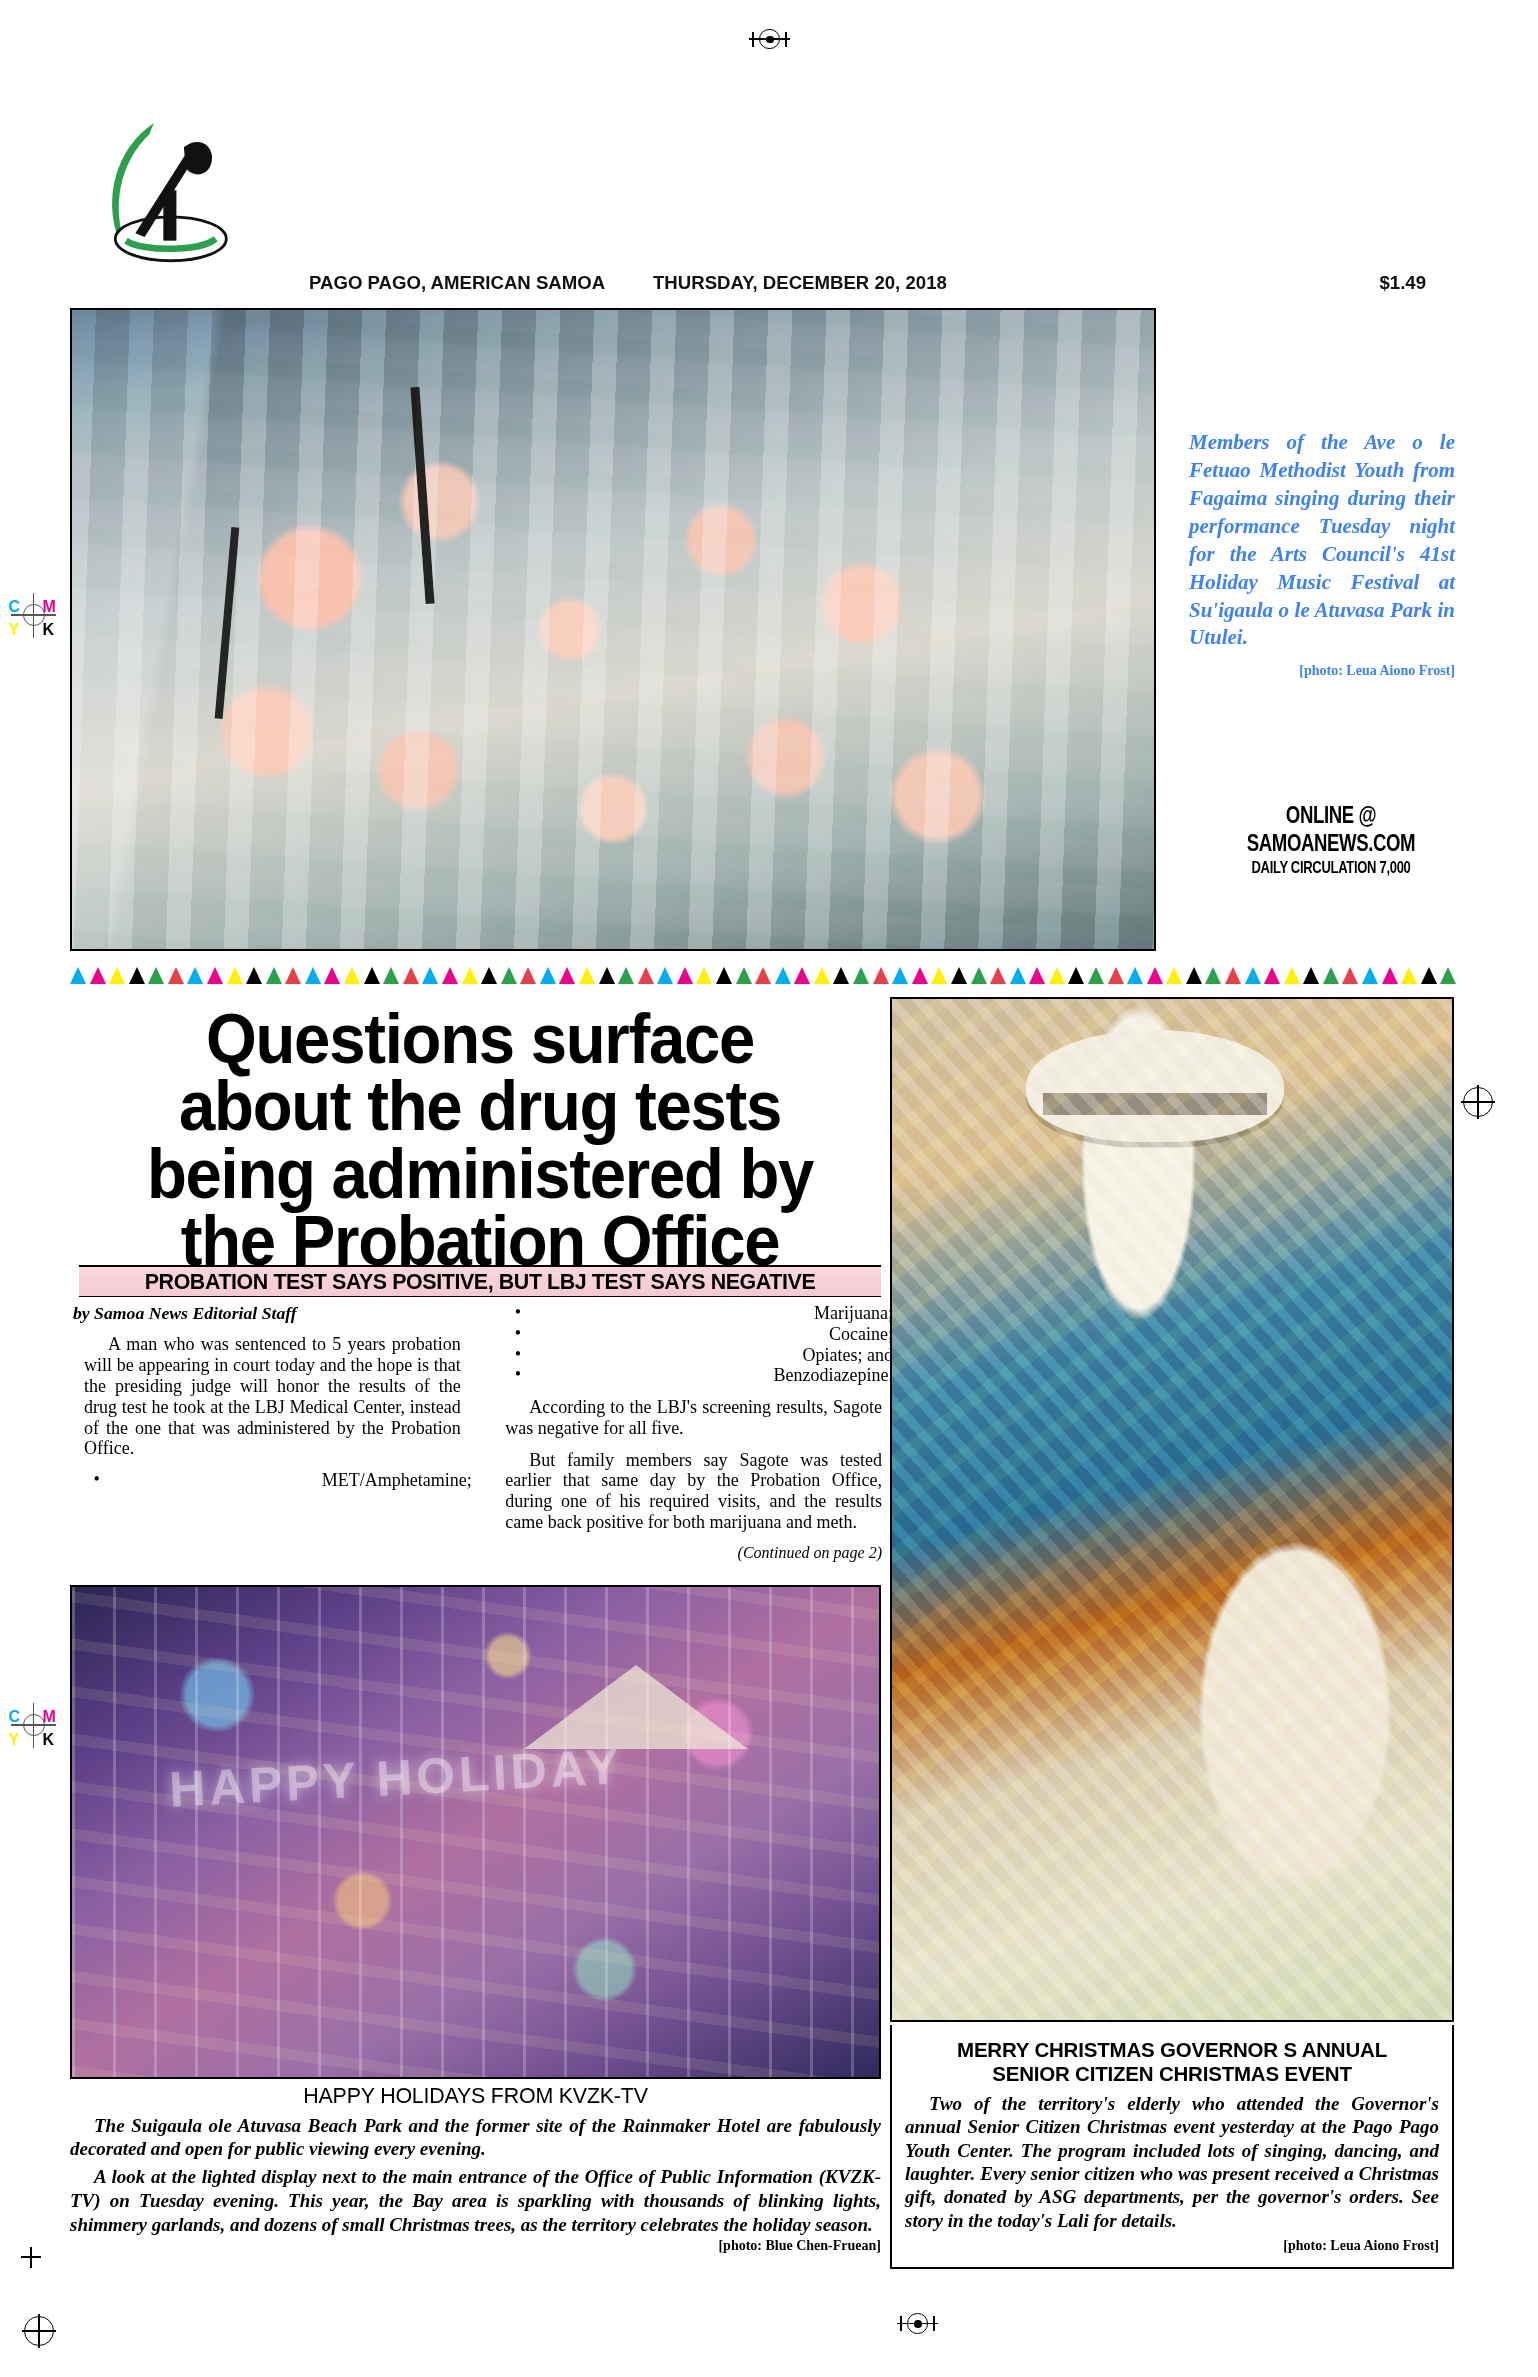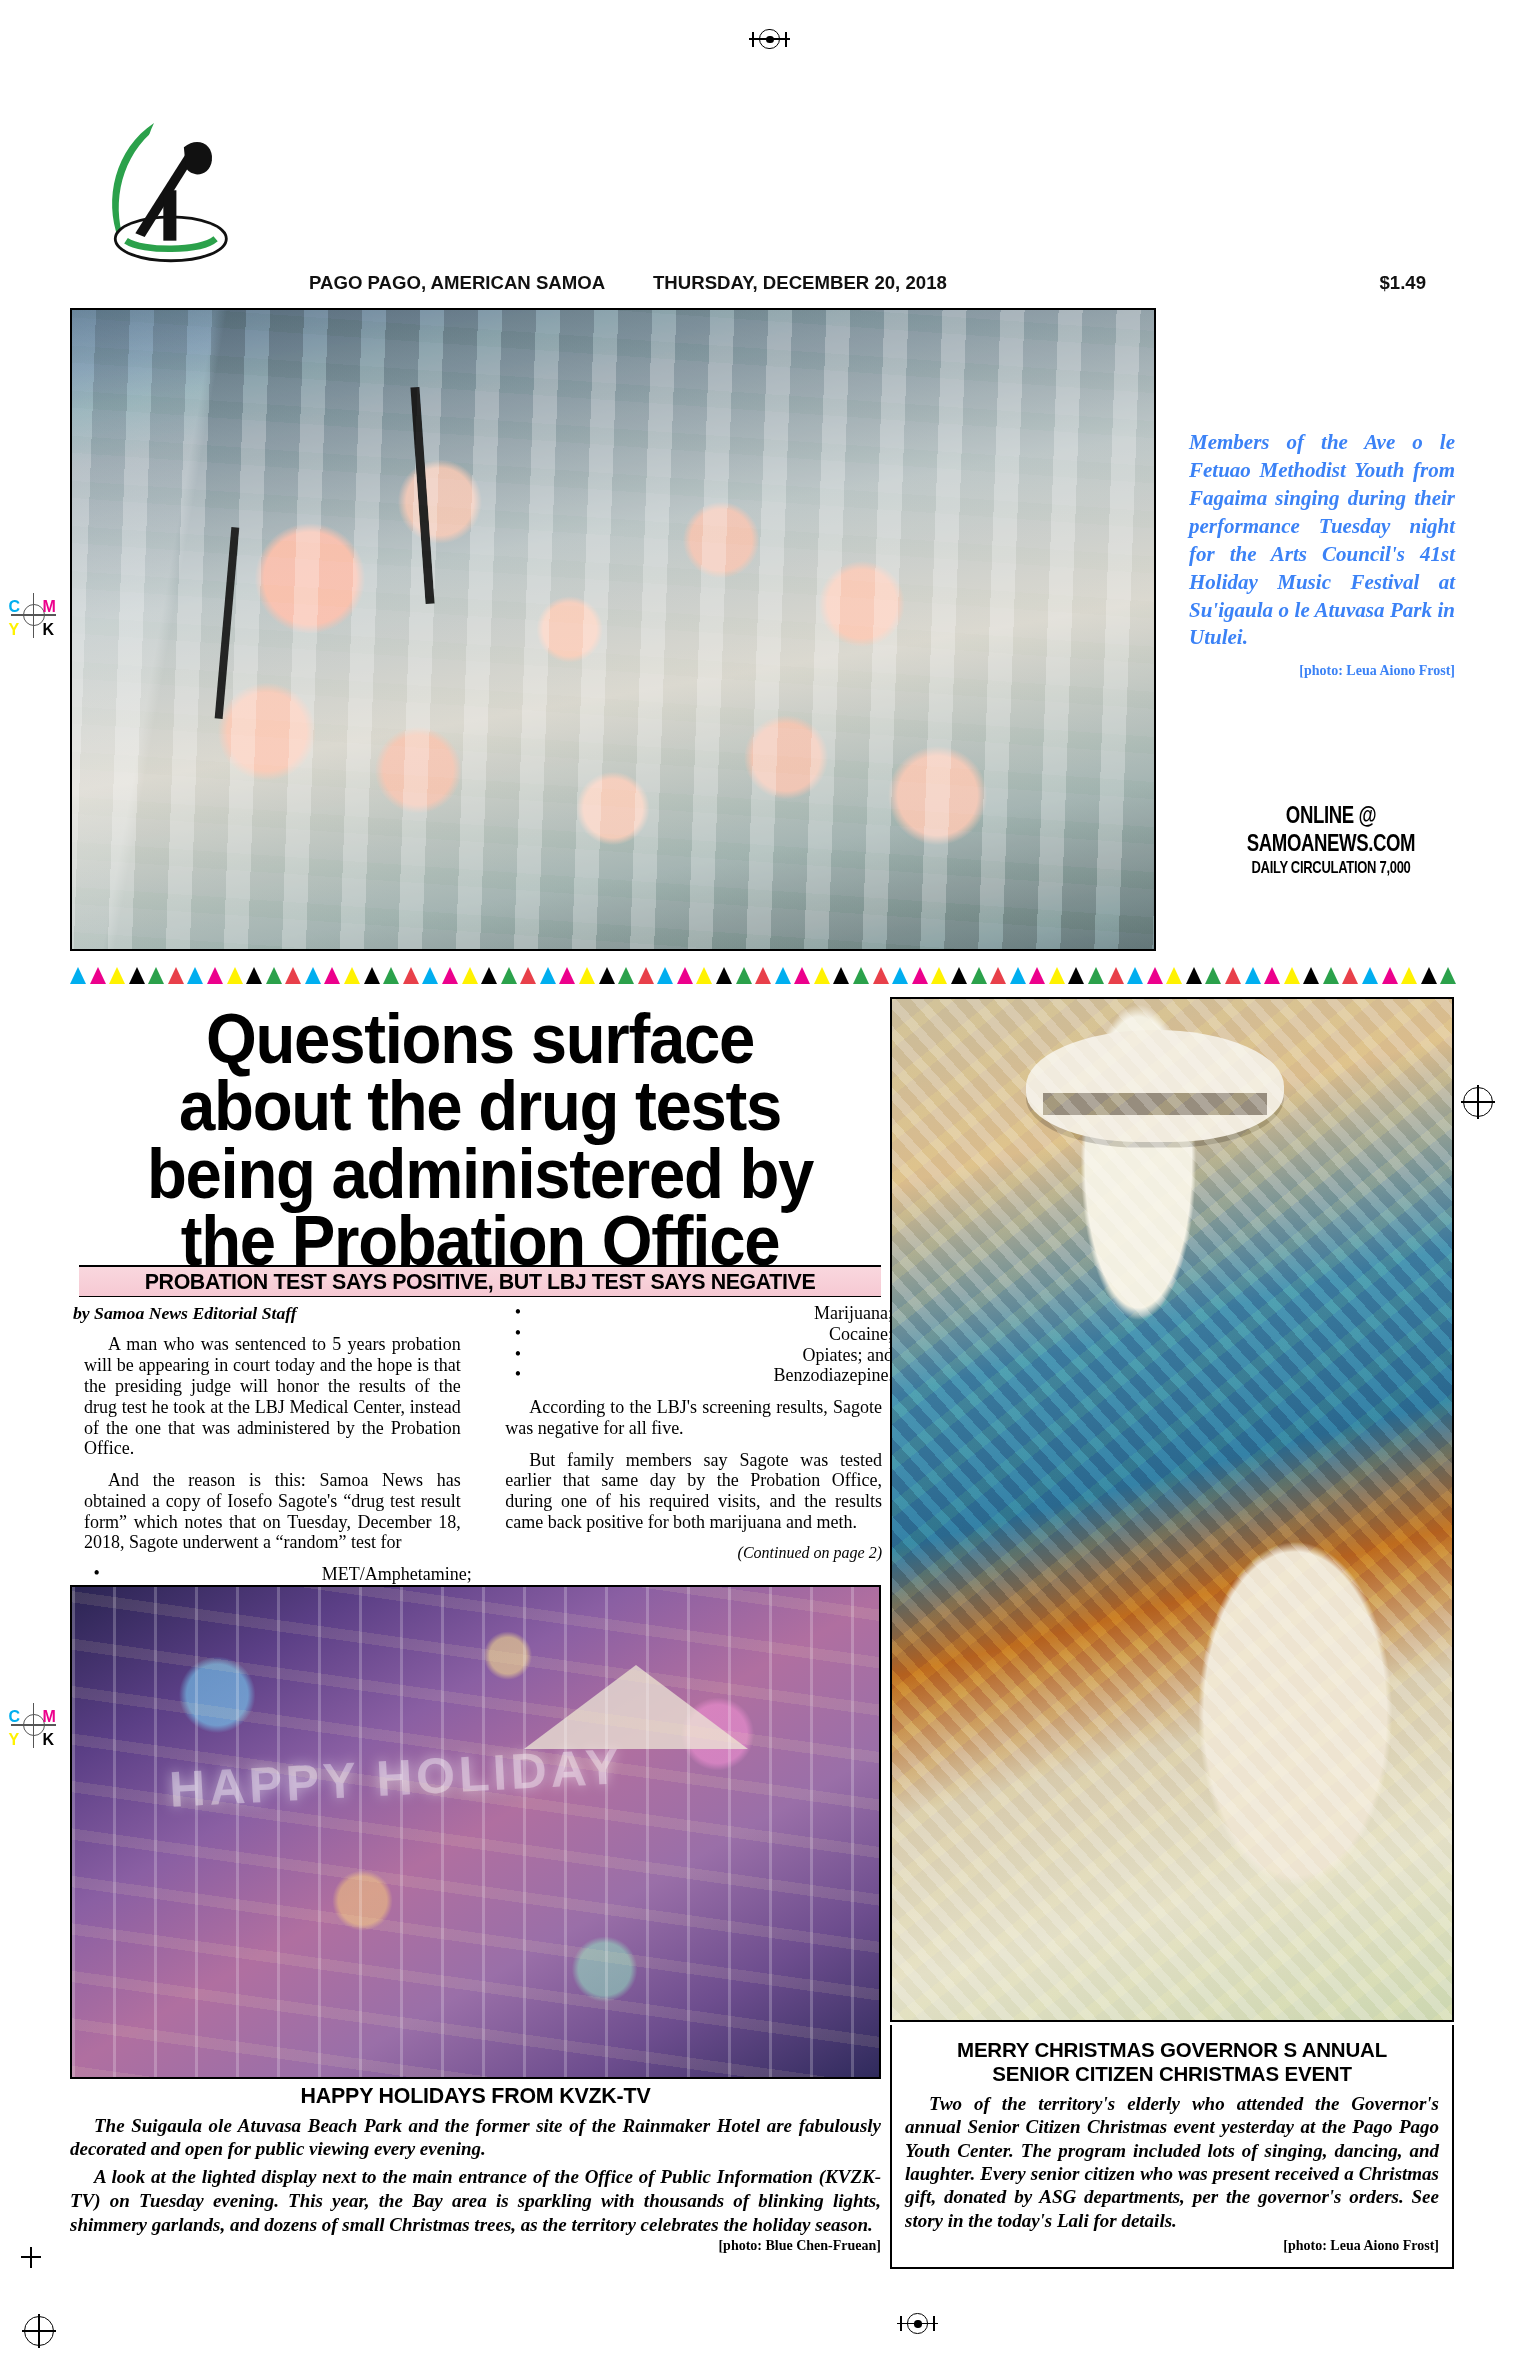--- a/index.html
+++ b/index.html
@@ -309,21 +309,21 @@
     border-left:112px solid transparent;
     border-right:112px solid transparent;
     border-bottom:84px solid rgba(236,230,214,0.75);
   }
 
   #bl-caption {
     position:absolute; left:70px; top:2084px; width:811px;
   }
   #bl-caption .hl {
     font-family:"Liberation Sans", sans-serif;
-    font-weight:bold; font-size:21.4px;
+    font-weight:normal; font-size:21.4px;
     text-align:center; color:#000; letter-spacing:-0.2px;
   }
   #bl-caption .cap {
     font-family:"Liberation Serif", serif;
     font-style:italic; font-weight:bold;
     font-size:19px; line-height:1.24;
     text-align:justify; margin-top:4.7px; text-indent:24px;
   }
   #bl-caption .credit-row {
     position:relative; height:20.5px; margin-top:1.9px;
@@ -505,21 +505,20 @@
     </div>
 
   <div id="headline">Questions surface about the drug tests being administered by the Probation Office</div>
 
   <div id="subhead">PROBATION TEST SAYS POSITIVE, BUT LBJ TEST SAYS NEGATIVE</div>
 
   <div id="body-cols">
     <div class="bodycol">
       <div class="byline">by Samoa News Editorial Staff</div>
       <p>A man who was sentenced to 5 years probation will be appearing in court today and the hope is that the presiding judge will honor the results of the drug test he took at the LBJ Medical Center, instead of the one that was administered by the Probation Office.</p>
-      <p>And the reason is this:  Samoa News has obtained a copy of Iosefo Sagote's “drug test result form” which notes that on Tuesday, December 18, 2018, Sagote underwent a “random” test for</p>
       <ul class="bullets">
         <li>MET/Amphetamine;</li>
       </ul>
     </div>
 
     <div class="bodycol">
       <ul class="bullets">
         <li>Marijuana;</li>
         <li>Cocaine;</li>
         <li>Opiates; and</li>

